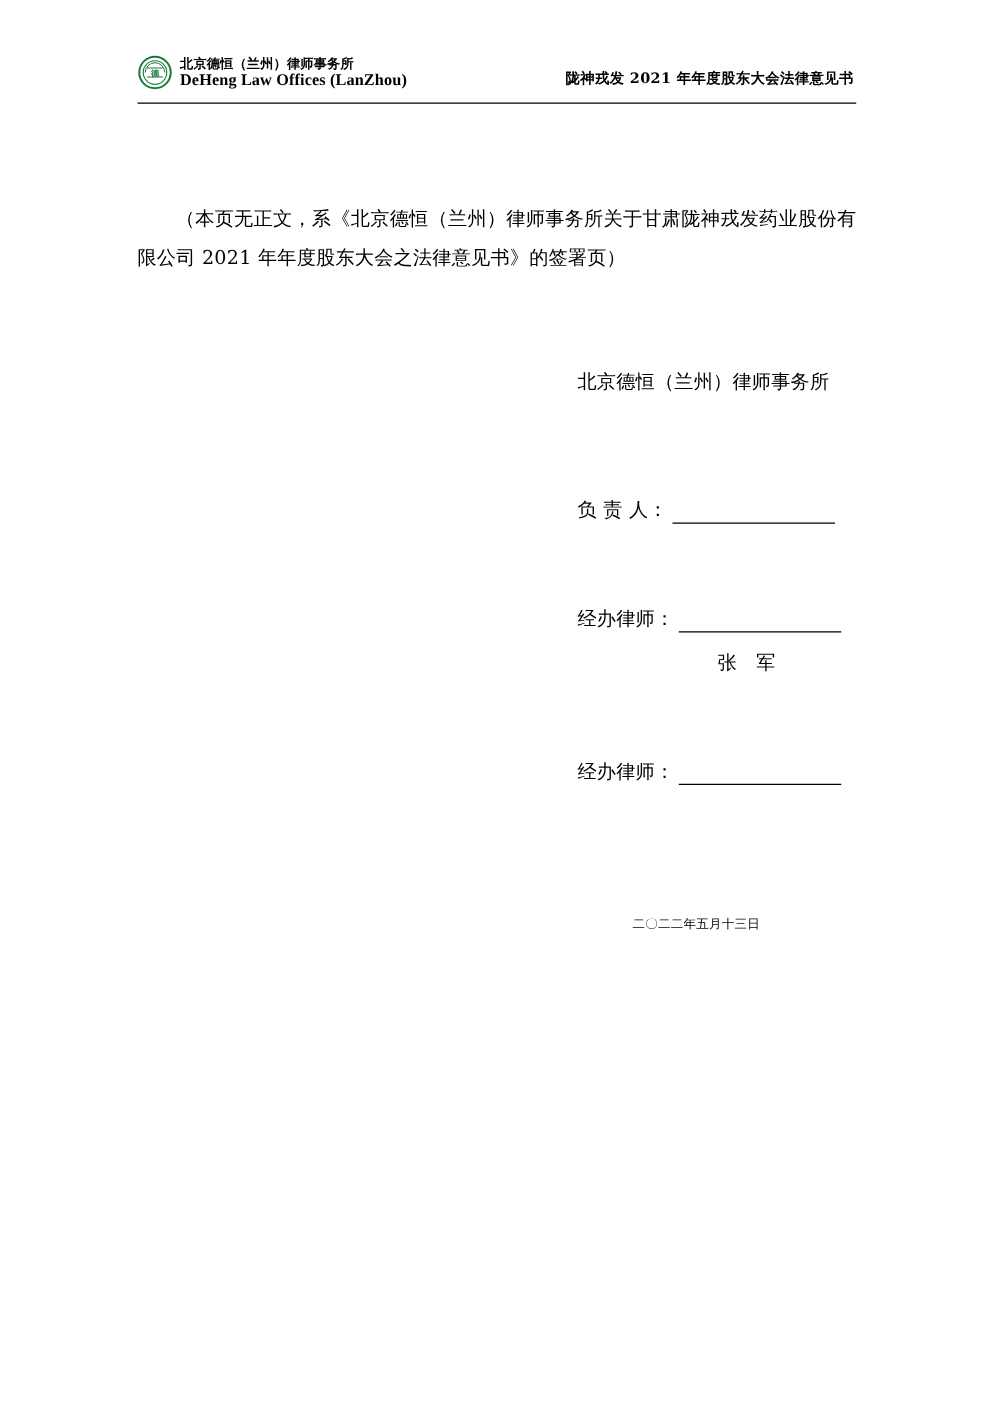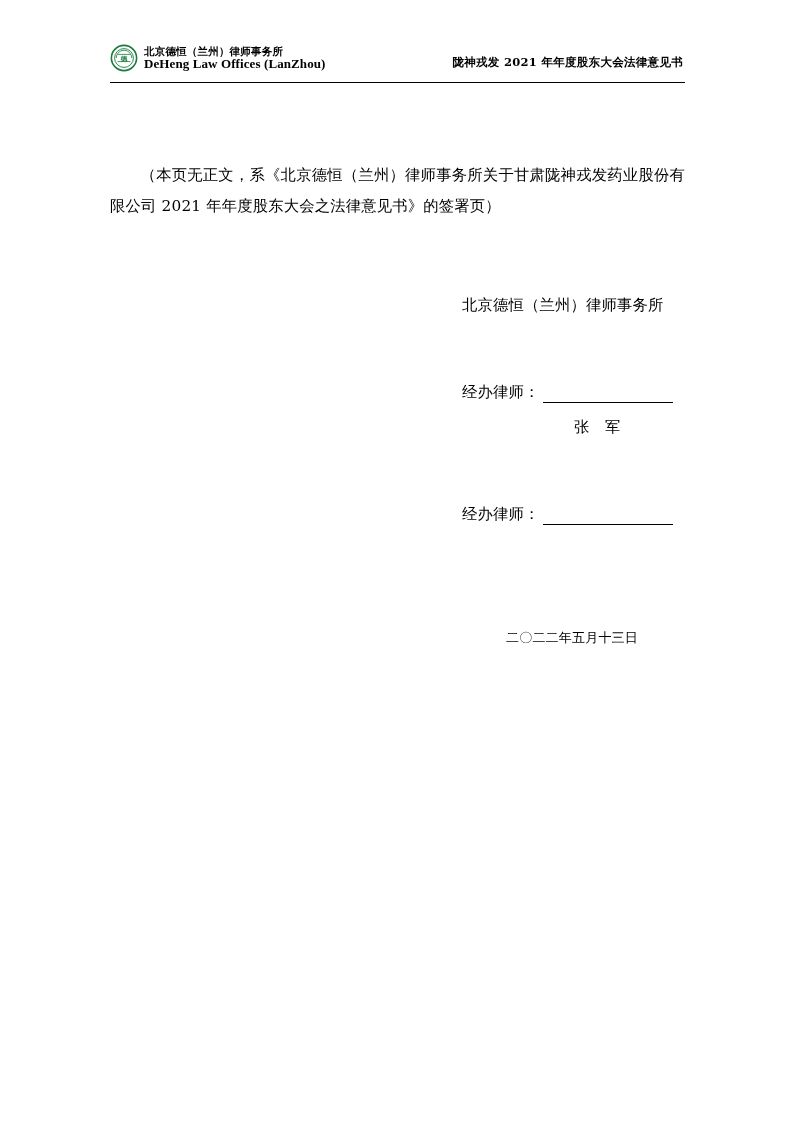--- a/index.html
+++ b/index.html
@@ -133,21 +133,21 @@
   }
 
   .sig-1 { margin-top: 82px; }
   .sig-2 { margin-top: 66px; }
   .sig-3 { margin-top: 66px; }
   .name-gap { margin-top: 14px; }
 
   .date-line {
     margin-top: 104px;
     padding-left: 396px;
-    font-size: 13px;
+    font-size: 10px;
     letter-spacing: 0.2px;
     white-space: nowrap;
   }
 </style>
 </head>
 <body>
 
 <div class="page">
 
   <div class="header">
@@ -173,20 +173,24 @@
   </div>
 
   <div class="content">
 
     <div class="para">（本页无正文，系《北京德恒（兰州）律师事务所关于甘肃陇神戎发药业股份有限公司 2021 年年度股东大会之法律意见书》的签署页）</div>
 
     <div class="firm-line">北京德恒（兰州）律师事务所</div>
 
     <div class="sig-block">
 
+      <div class="sig-row sig-1">
+        <span class="sig-label">负 责 人：</span>
+        <span class="sig-line"></span>
+      </div>
 
       <div class="sig-row sig-2">
         <span class="sig-label">经办律师：</span>
         <span class="sig-line"></span>
       </div>
       <div class="sig-name name-gap">张　军</div>
 
       <div class="sig-row sig-3">
         <span class="sig-label">经办律师：</span>
         <span class="sig-line"></span>

